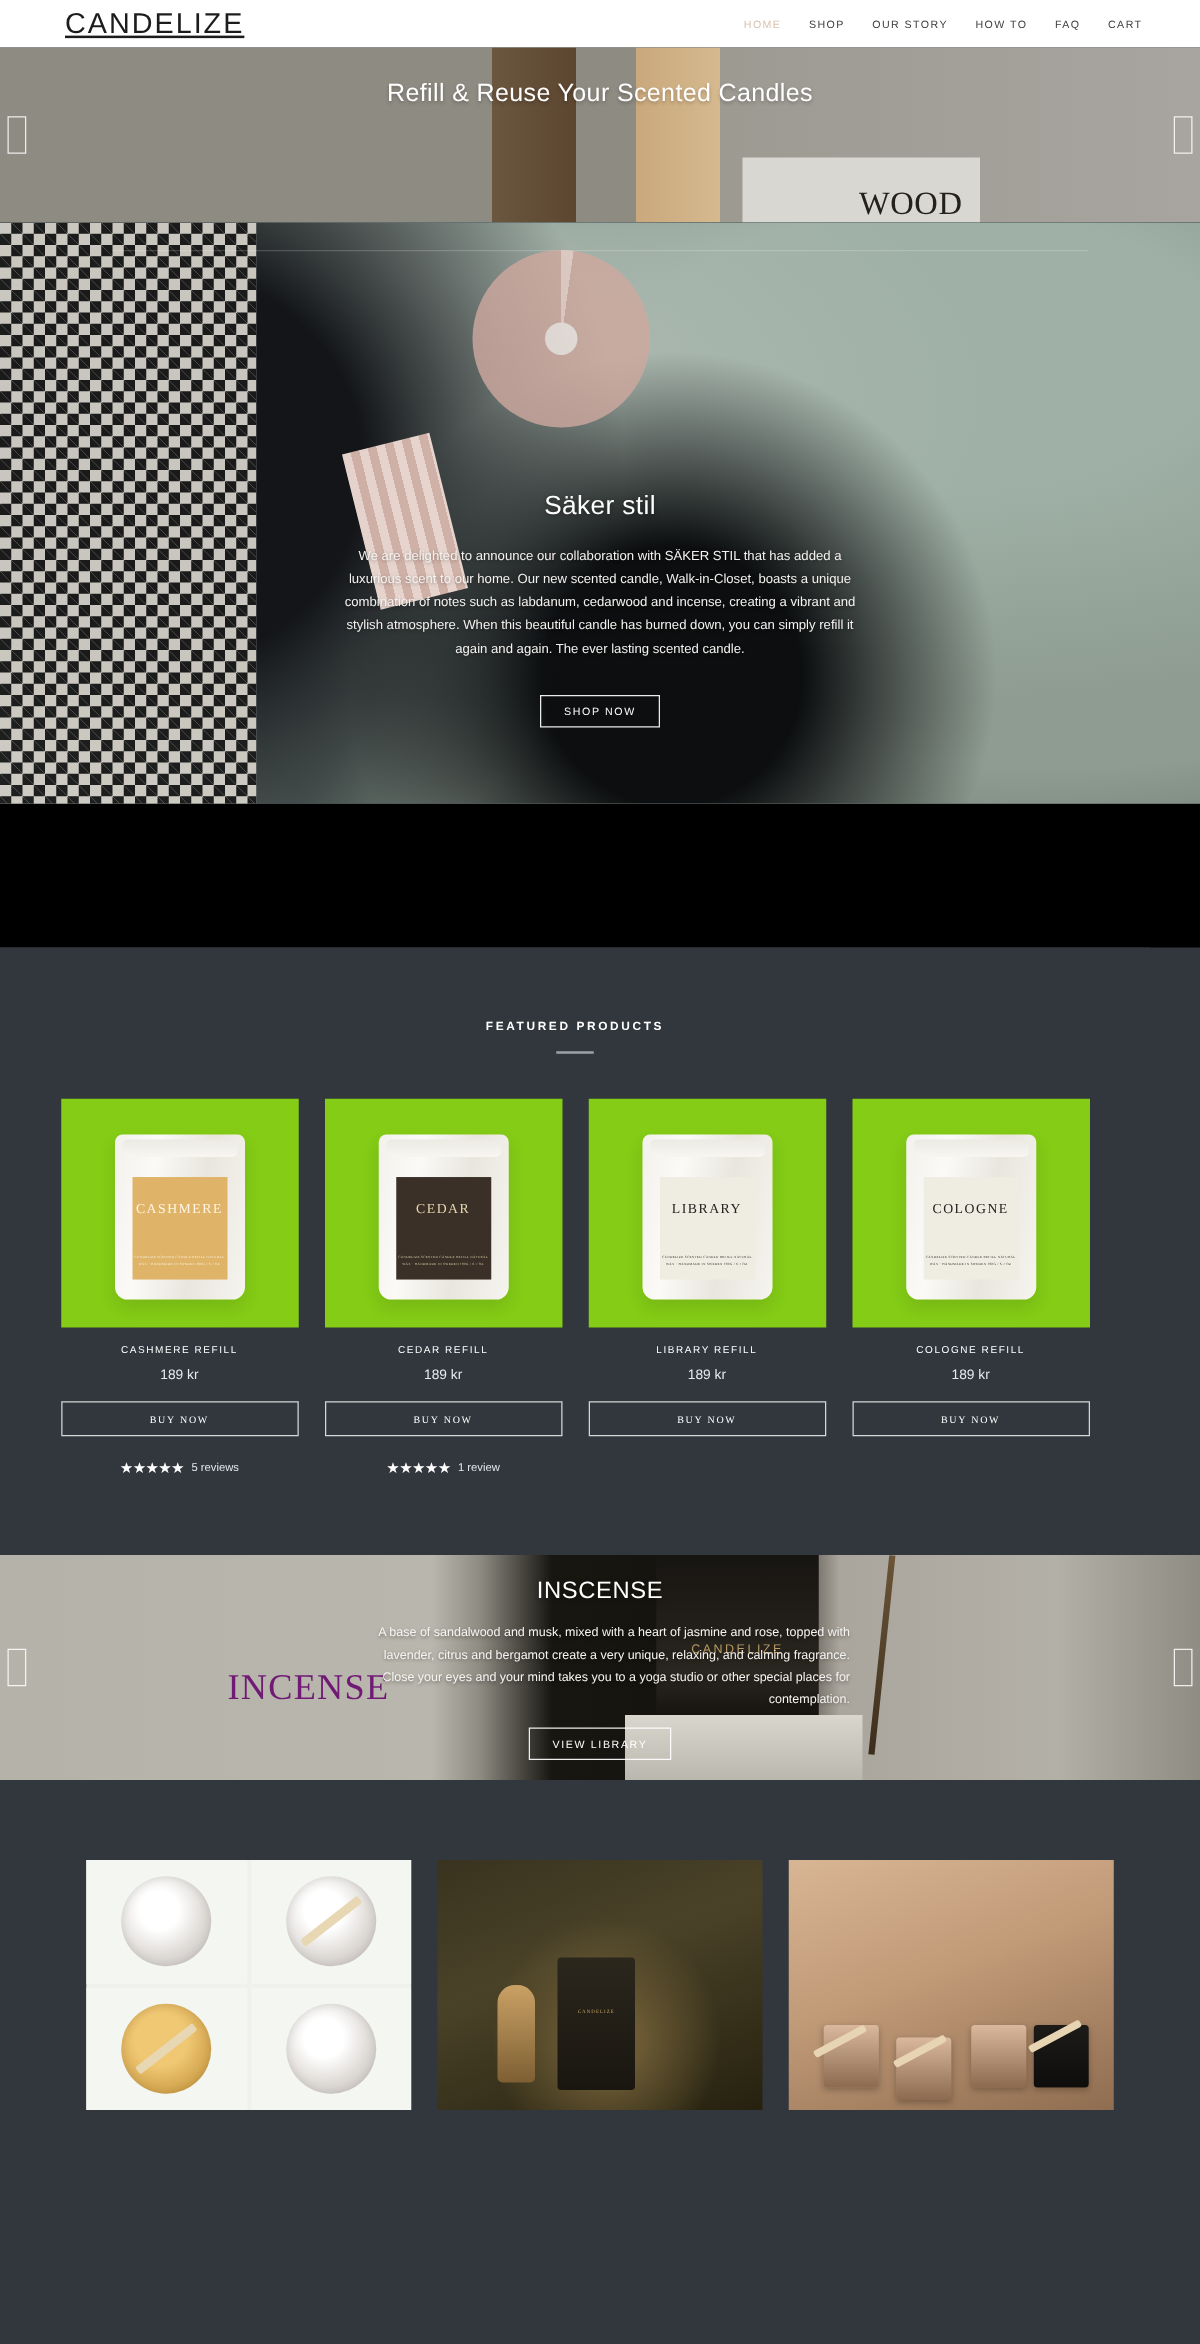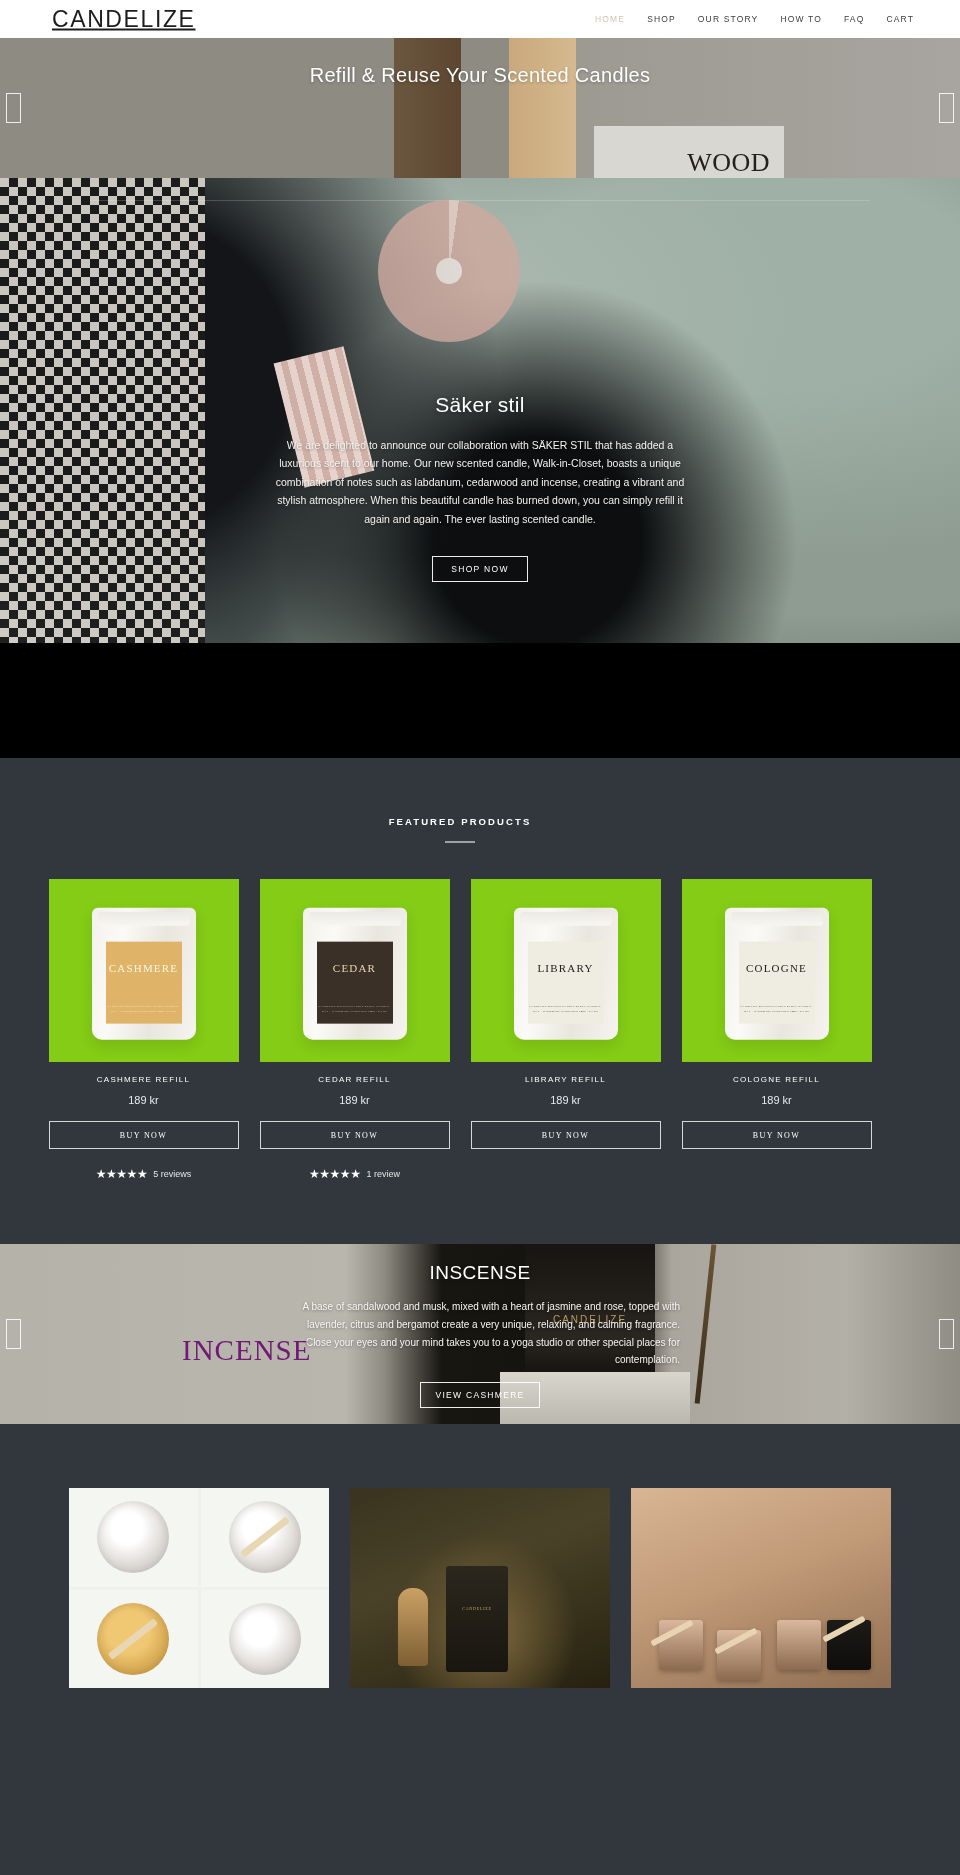--- a/index.html
+++ b/index.html
@@ -465,21 +465,21 @@
 <section class="incense">
   <div class="bg"></div>
   <div class="jar"></div>
   <div class="jar-label">CANDELIZE</div>
   <div class="plinth"></div>
   <div class="stick"></div>
   <div class="word">INCENSE</div>
   <div class="incense-content">
     <h2 class="incense-title">INSCENSE</h2>
     <p class="incense-body">A base of sandalwood and musk, mixed with a heart of jasmine and rose, topped with lavender, citrus and bergamot create a very unique, relaxing, and calming fragrance. Close your eyes and your mind takes you to a yoga studio or other special places for contemplation.</p>
-    <a class="btn-outline" href="#">VIEW CASHMERE</a>
+    <a class="btn-outline" href="#">VIEW LIBRARY</a>
   </div>
   <button class="carousel-arrow left"></button>
   <button class="carousel-arrow right"></button>
 </section>
 
 <section class="gallery-wrap">
   <div class="gallery">
 
     <div class="gal-item gal-1">
       <div class="gq">

